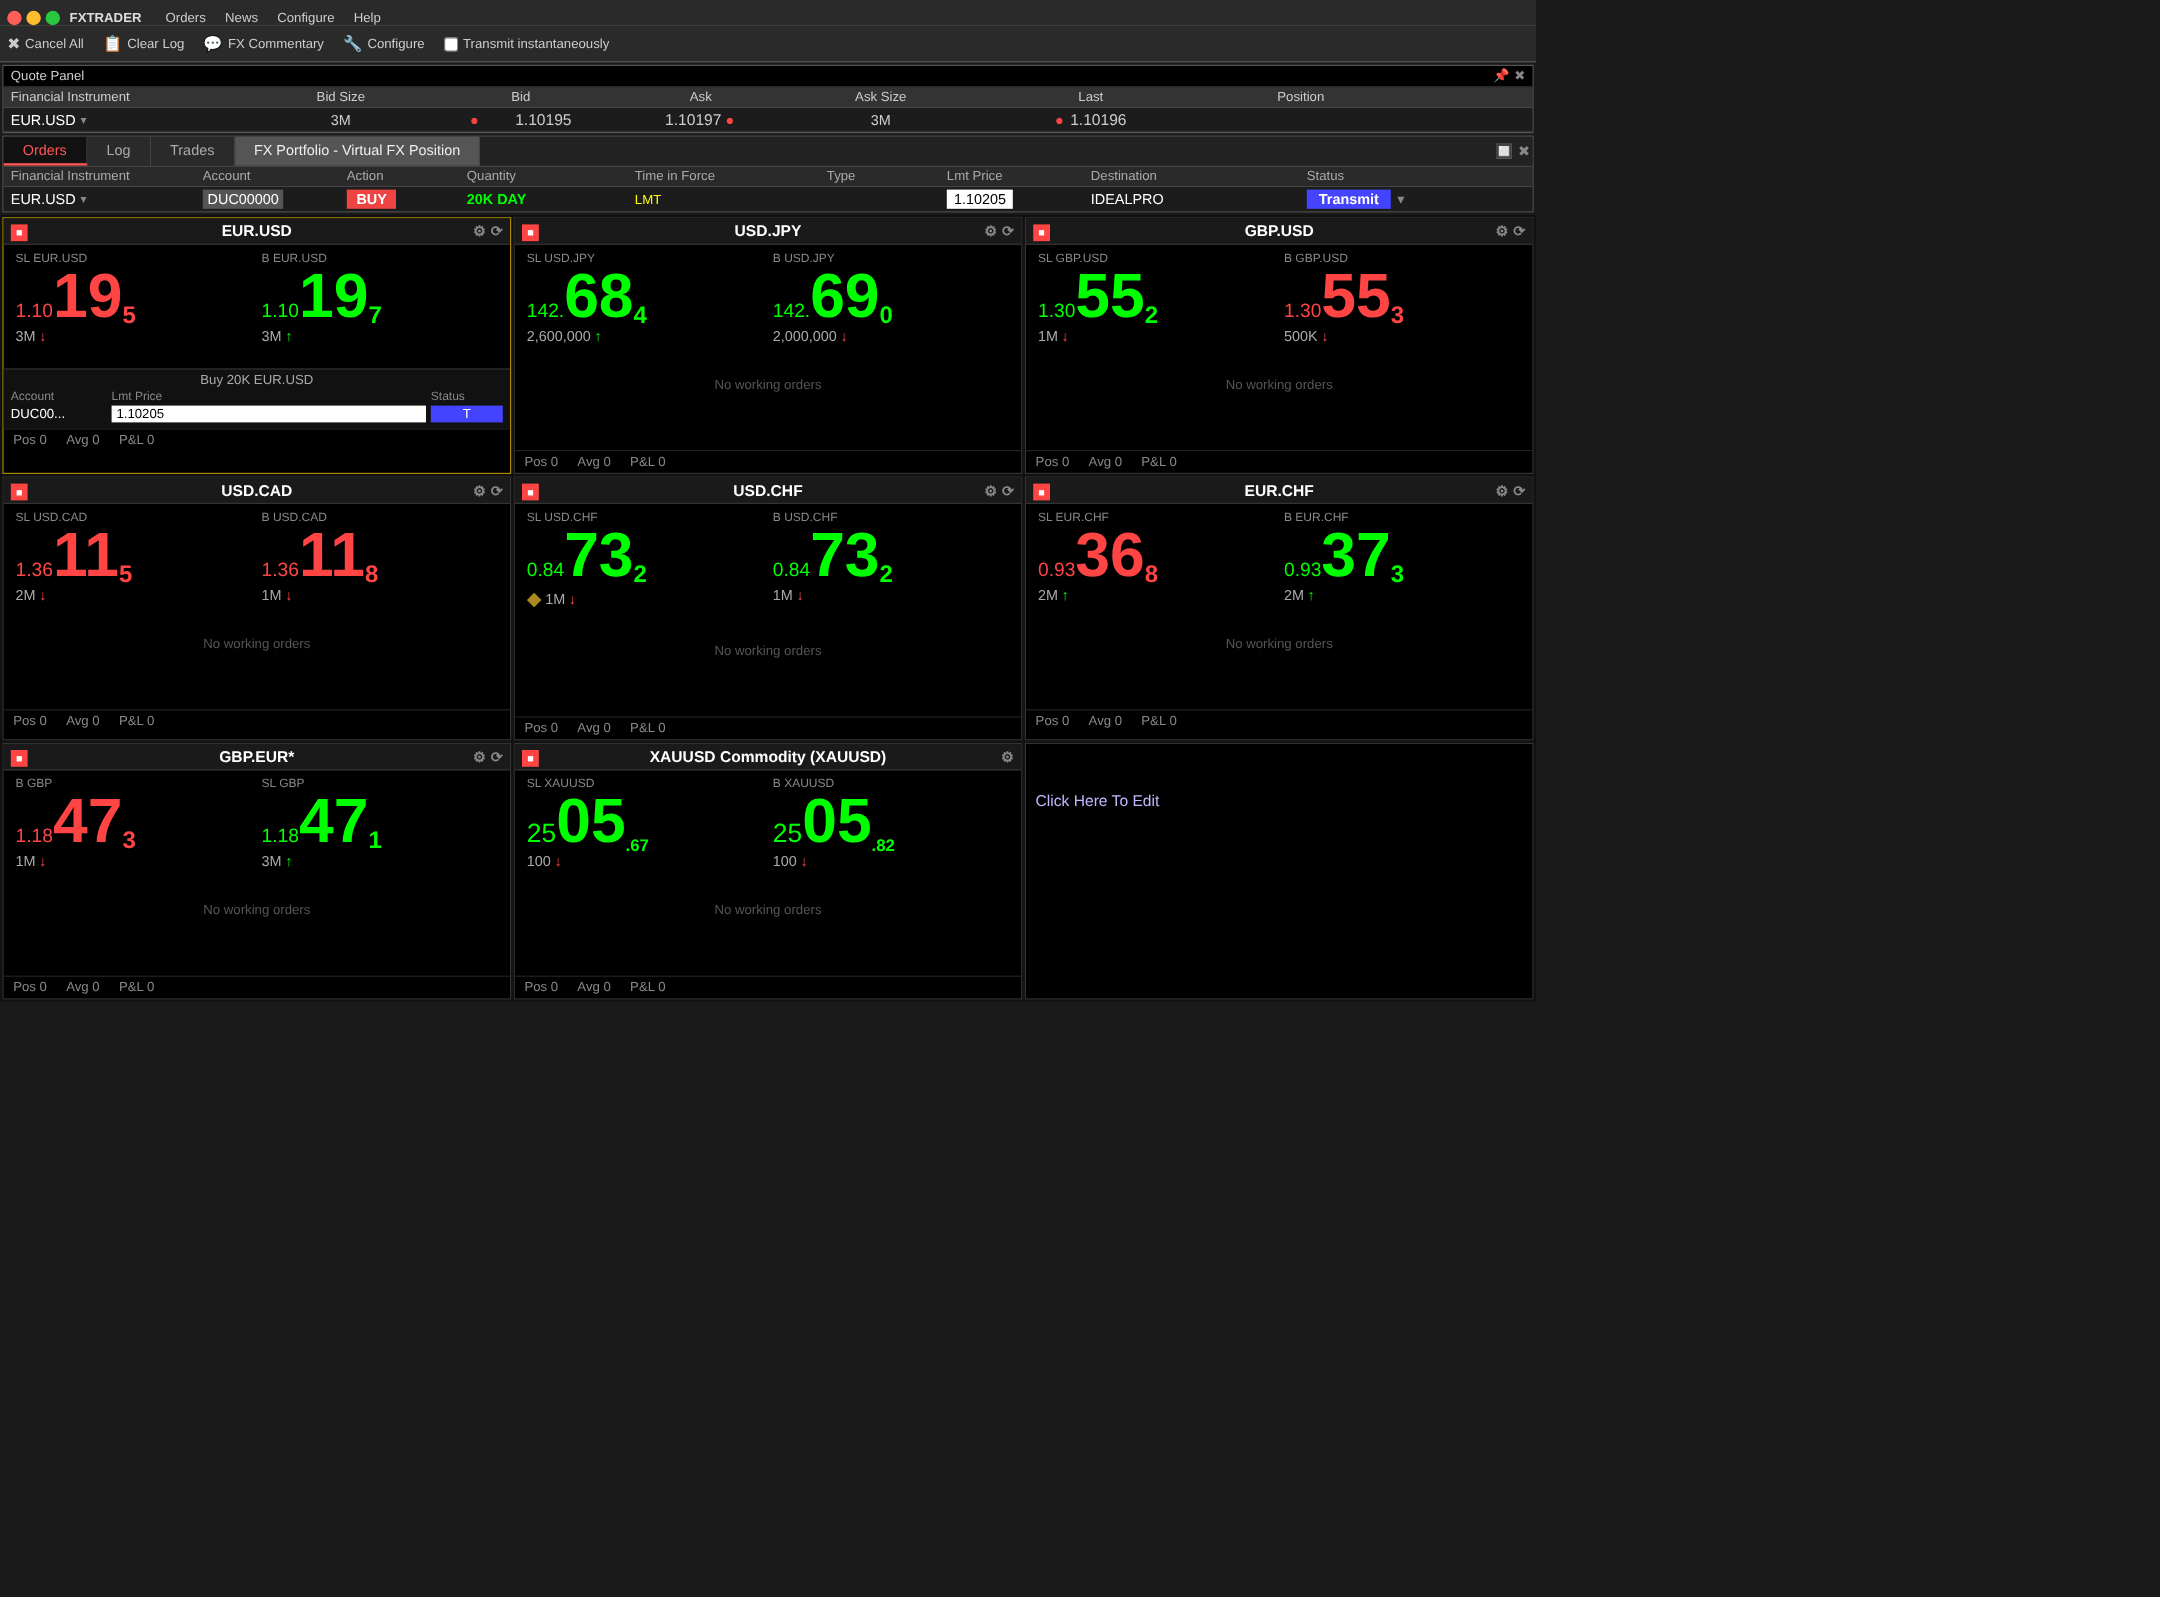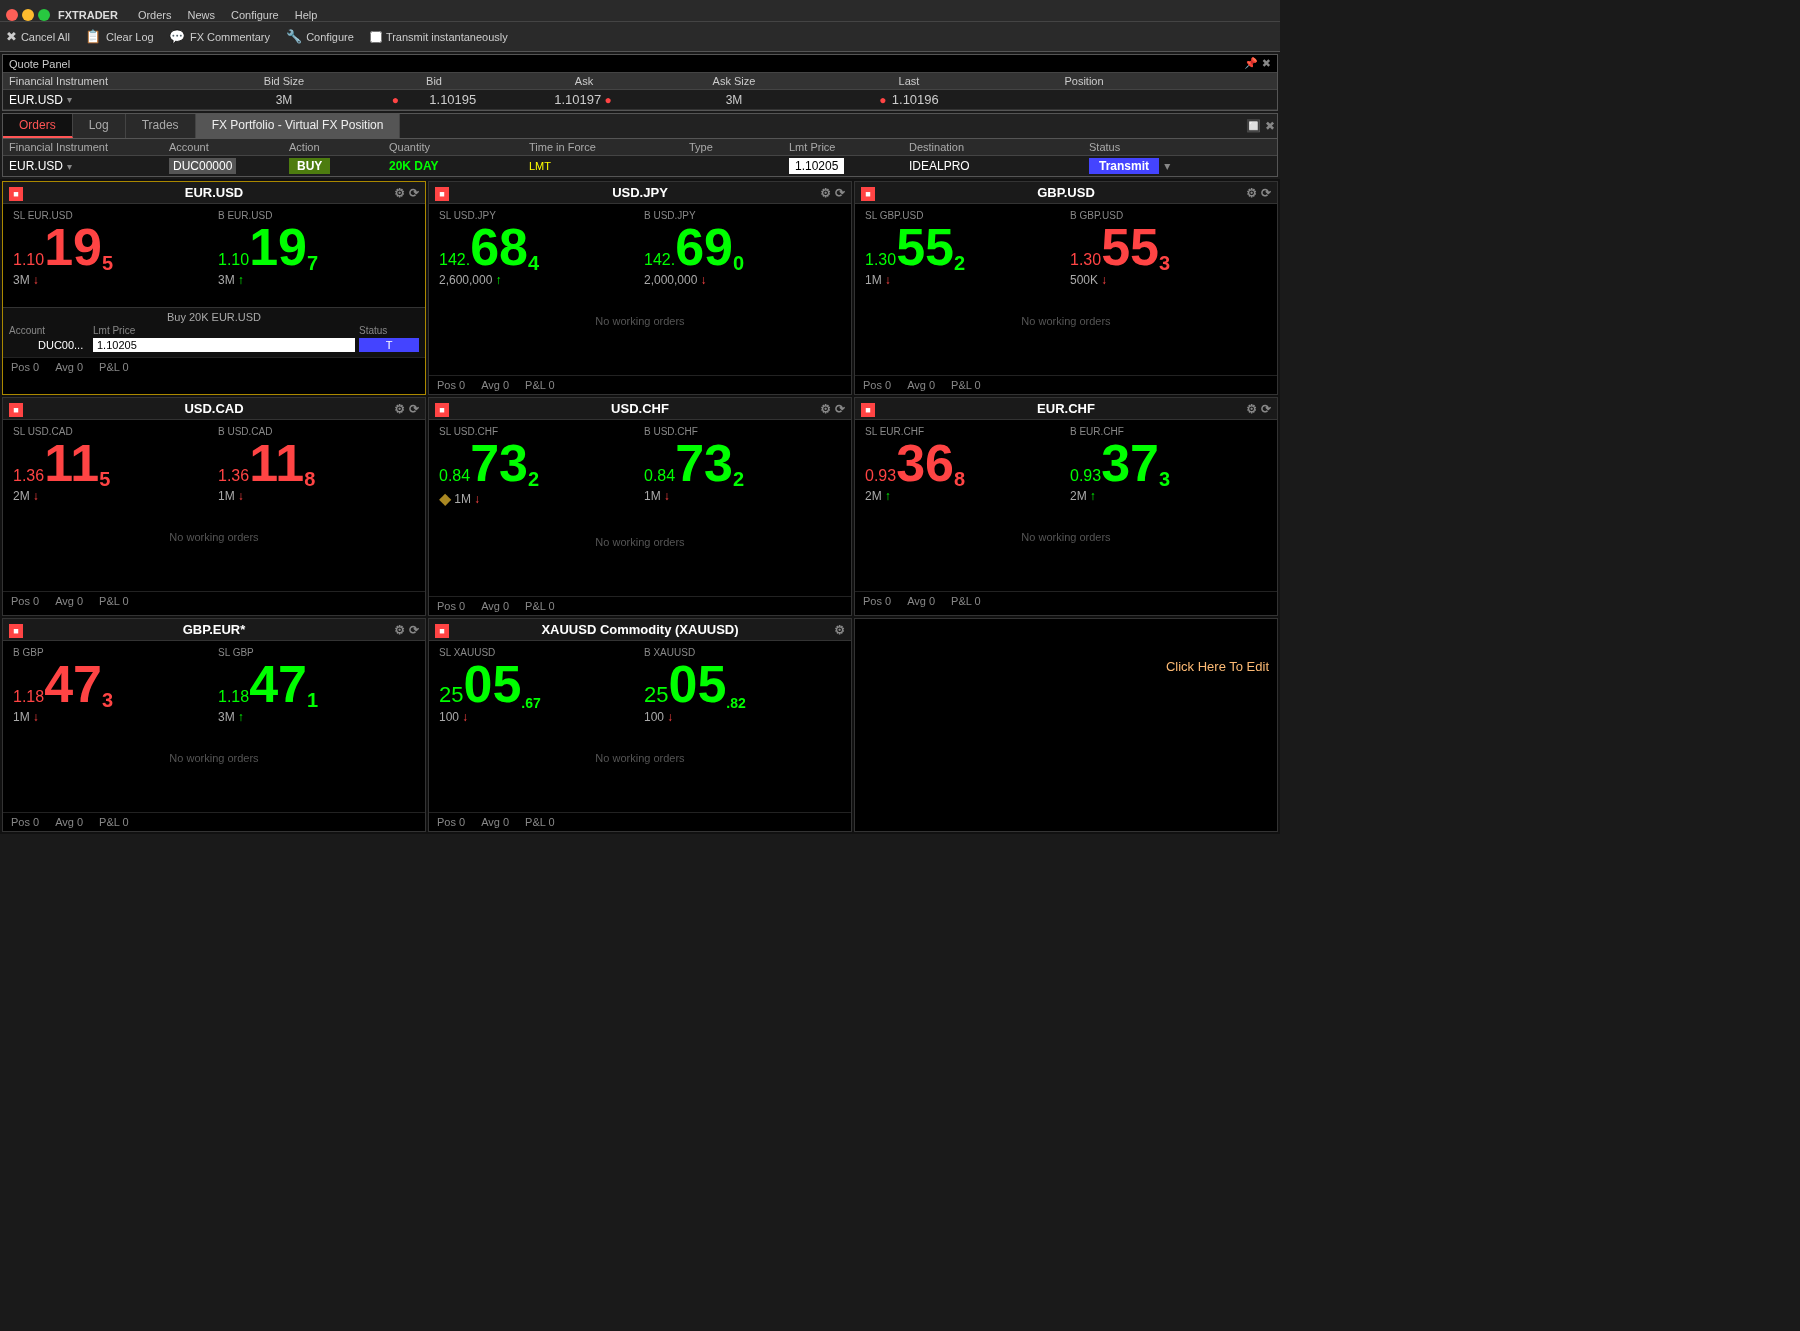--- a/index.html
+++ b/index.html
@@ -150,21 +150,21 @@
       grid-template-columns: 160px 120px 100px 140px 160px 100px 120px 180px 140px;
       padding: 2px 6px;
       background: #1c1c1c;
       align-items: center;
     }
     .order-instrument {
       color: #fff; font-size: 12px; display: flex; align-items: center; gap: 4px;
     }
     .order-account { color: #fff; font-size: 12px; }
     .order-buy {
-      background: #4d7c0f; color: #fff; padding: 1px 8px; font-size: 12px;
+      background: #ef4444; color: #fff; padding: 1px 8px; font-size: 12px;
       font-weight: bold; text-align: center;
     }
     .order-qty {
       color: #0f0; font-size: 12px; font-weight: bold; text-align: center;
     }
     .order-tif { color: #ff0; font-size: 11px; text-align: center; }
     .order-price {
       background: #fff; color: #000; padding: 1px 6px; font-size: 12px; text-align: right;
     }
     .order-dest { color: #fff; font-size: 12px; text-align: center; }
@@ -266,21 +266,21 @@
     }
     .tile-pos-row {
       display: flex;
       gap: 16px;
       padding: 3px 8px;
       border-top: 1px solid #222;
       font-size: 11px;
       color: #888;
     }
     .tile-edit {
-      color: #fdba74; text-align: right; padding: 40px 8px; font-size: 13px;
+      color: #c4b5fd; text-align: left; padding: 40px 8px; font-size: 13px;
       cursor: pointer;
     }
     .tile-icon-small {
       position: absolute;
       left: 6px;
       top: 50%;
       transform: translateY(-50%);
     }
     .tile-small-red {
       width: 14px; height: 14px; background: #f44; display: inline-block;
@@ -460,21 +460,21 @@
       </div>
     </div>
     <div class="tile-order-area">
       <div class="tile-order-title">Buy 20K EUR.USD</div>
       <div class="tile-order-row">
         <span class="tile-order-label">Account</span>
         <span class="tile-order-label">Lmt Price</span>
         <span class="tile-order-label">Status</span>
       </div>
       <div class="tile-order-row">
-        <span style="color:#fff;font-size:11px;margin-left:29px;">DUC00...</span>
+        <span style="color:#fff;font-size:11px;">DUC00...</span>
         <span class="tile-order-input">1.10205</span>
         <span class="tile-order-status">T</span>
       </div>
     </div>
     <div class="tile-pos-row">
       <span>Pos <span>0</span></span>
       <span>Avg <span>0</span></span>
       <span>P&amp;L <span>0</span></span>
     </div>
   </div>

